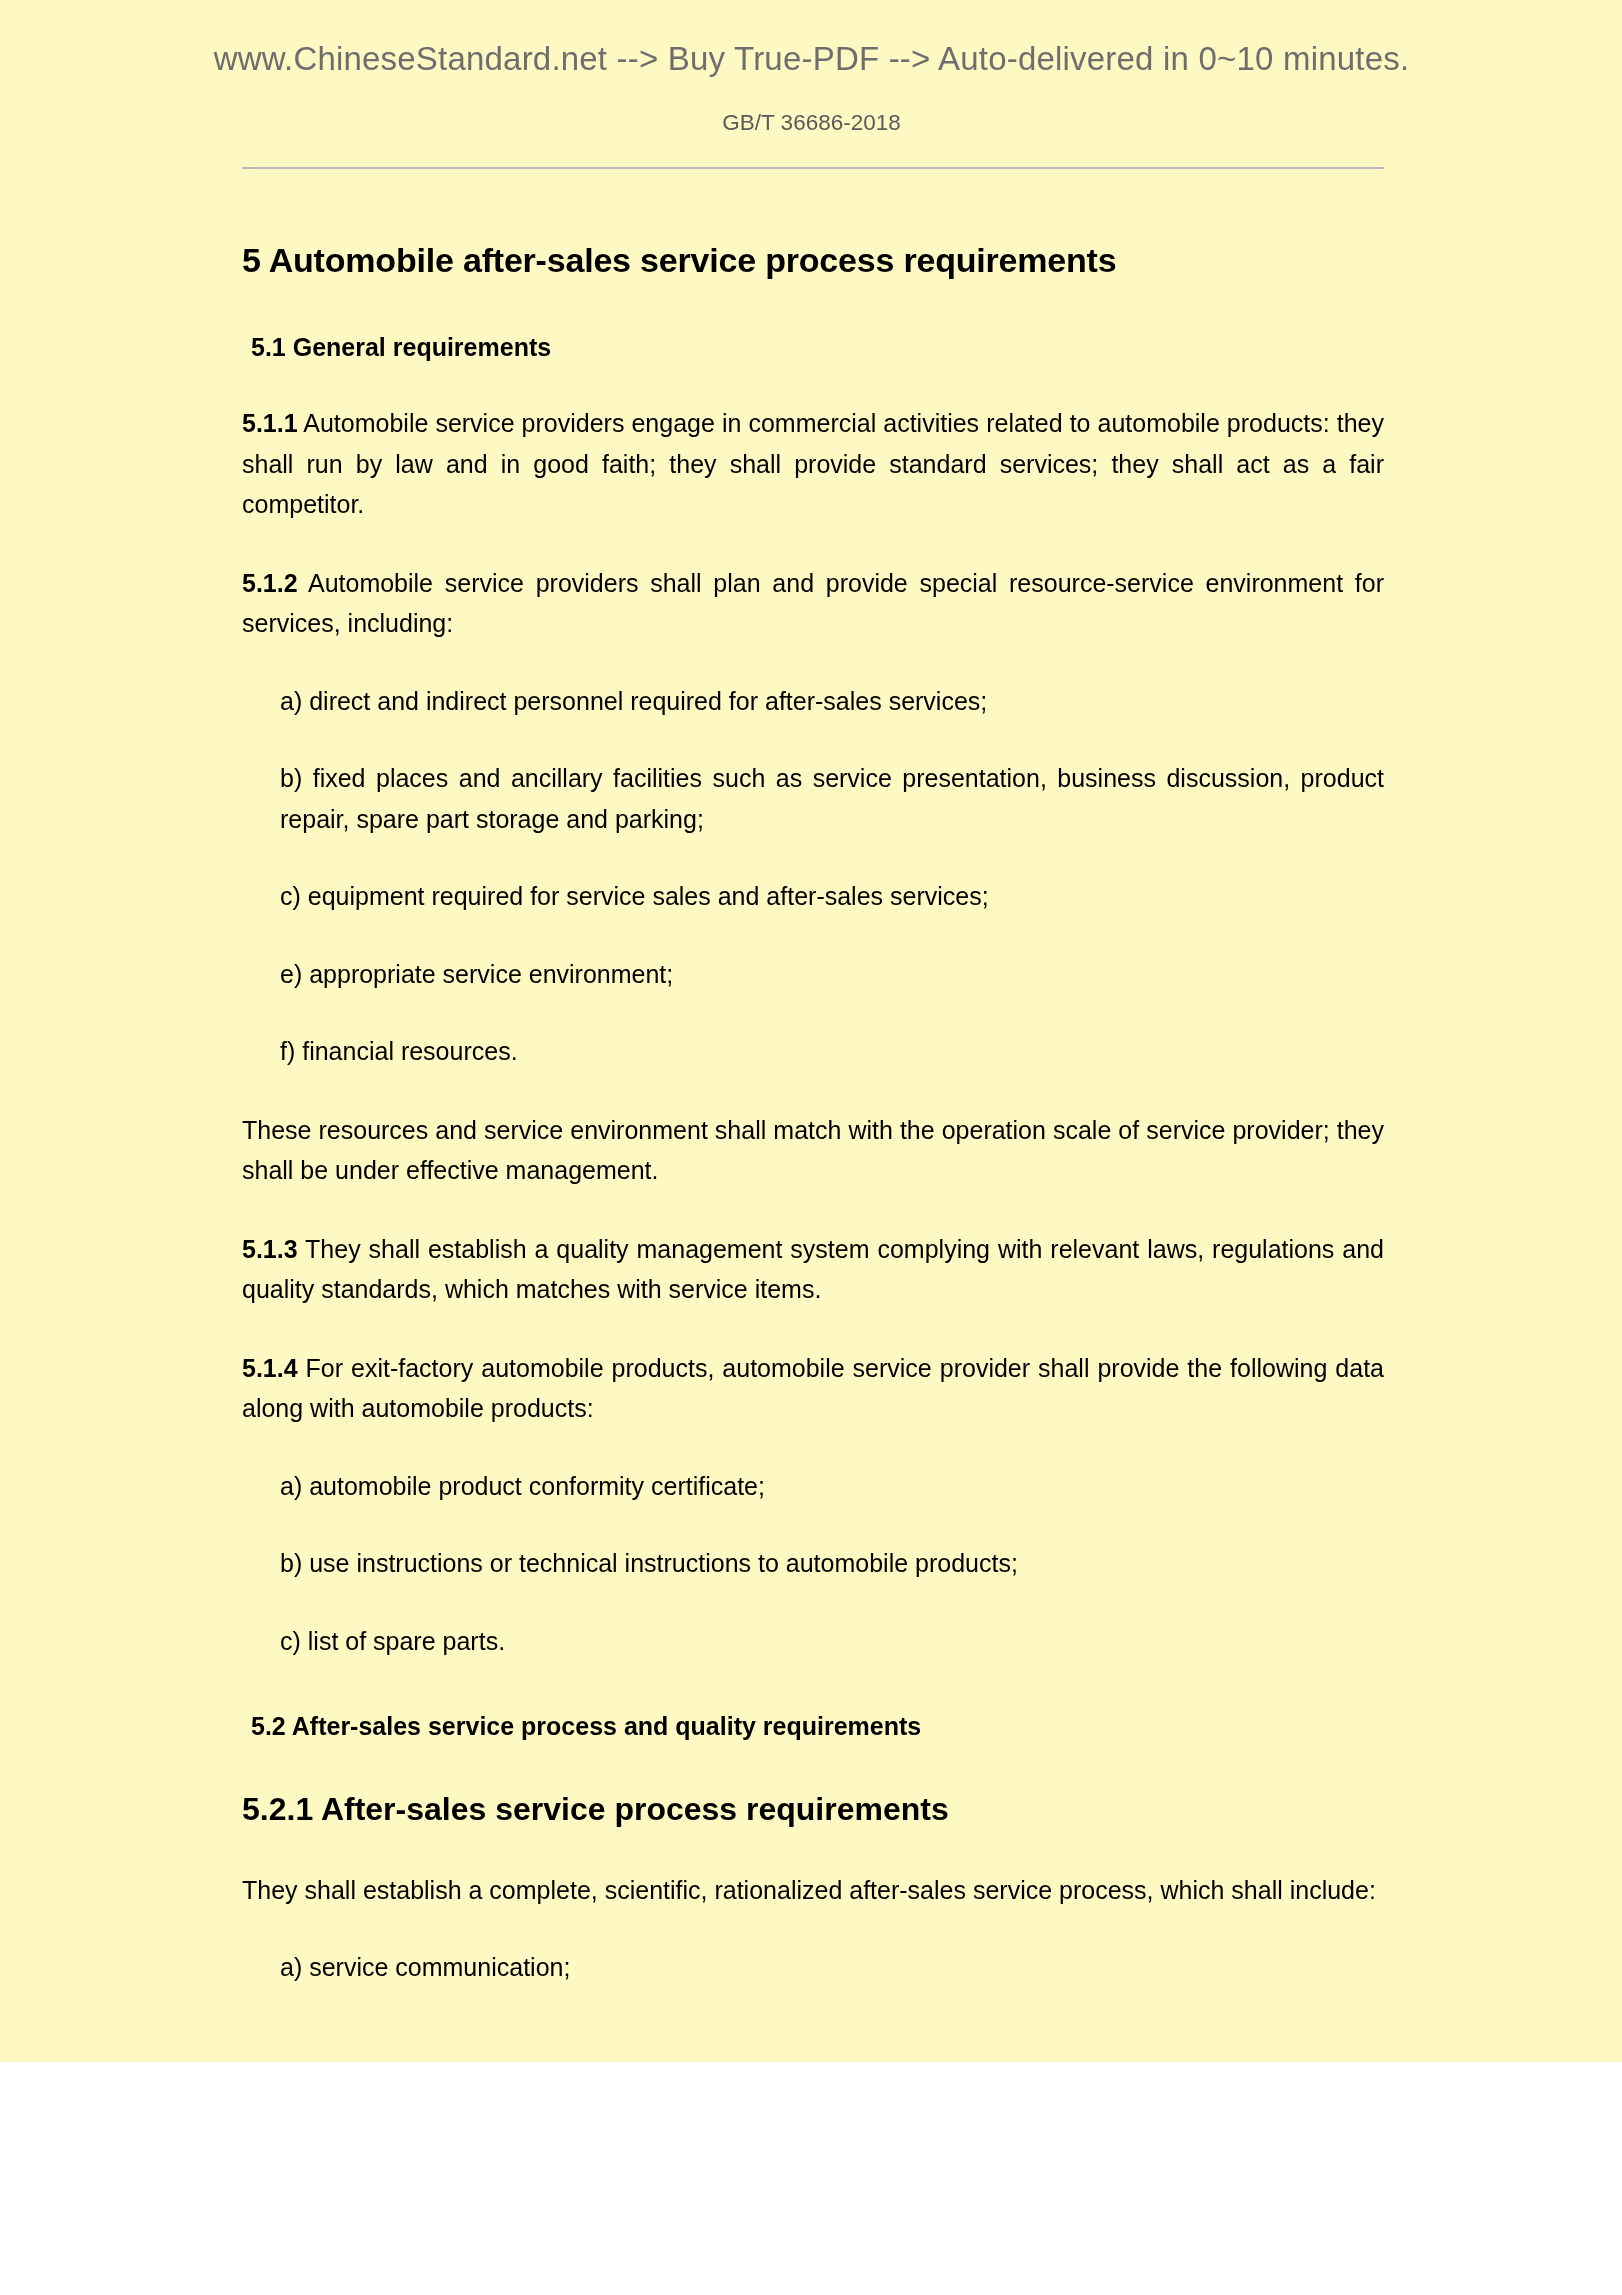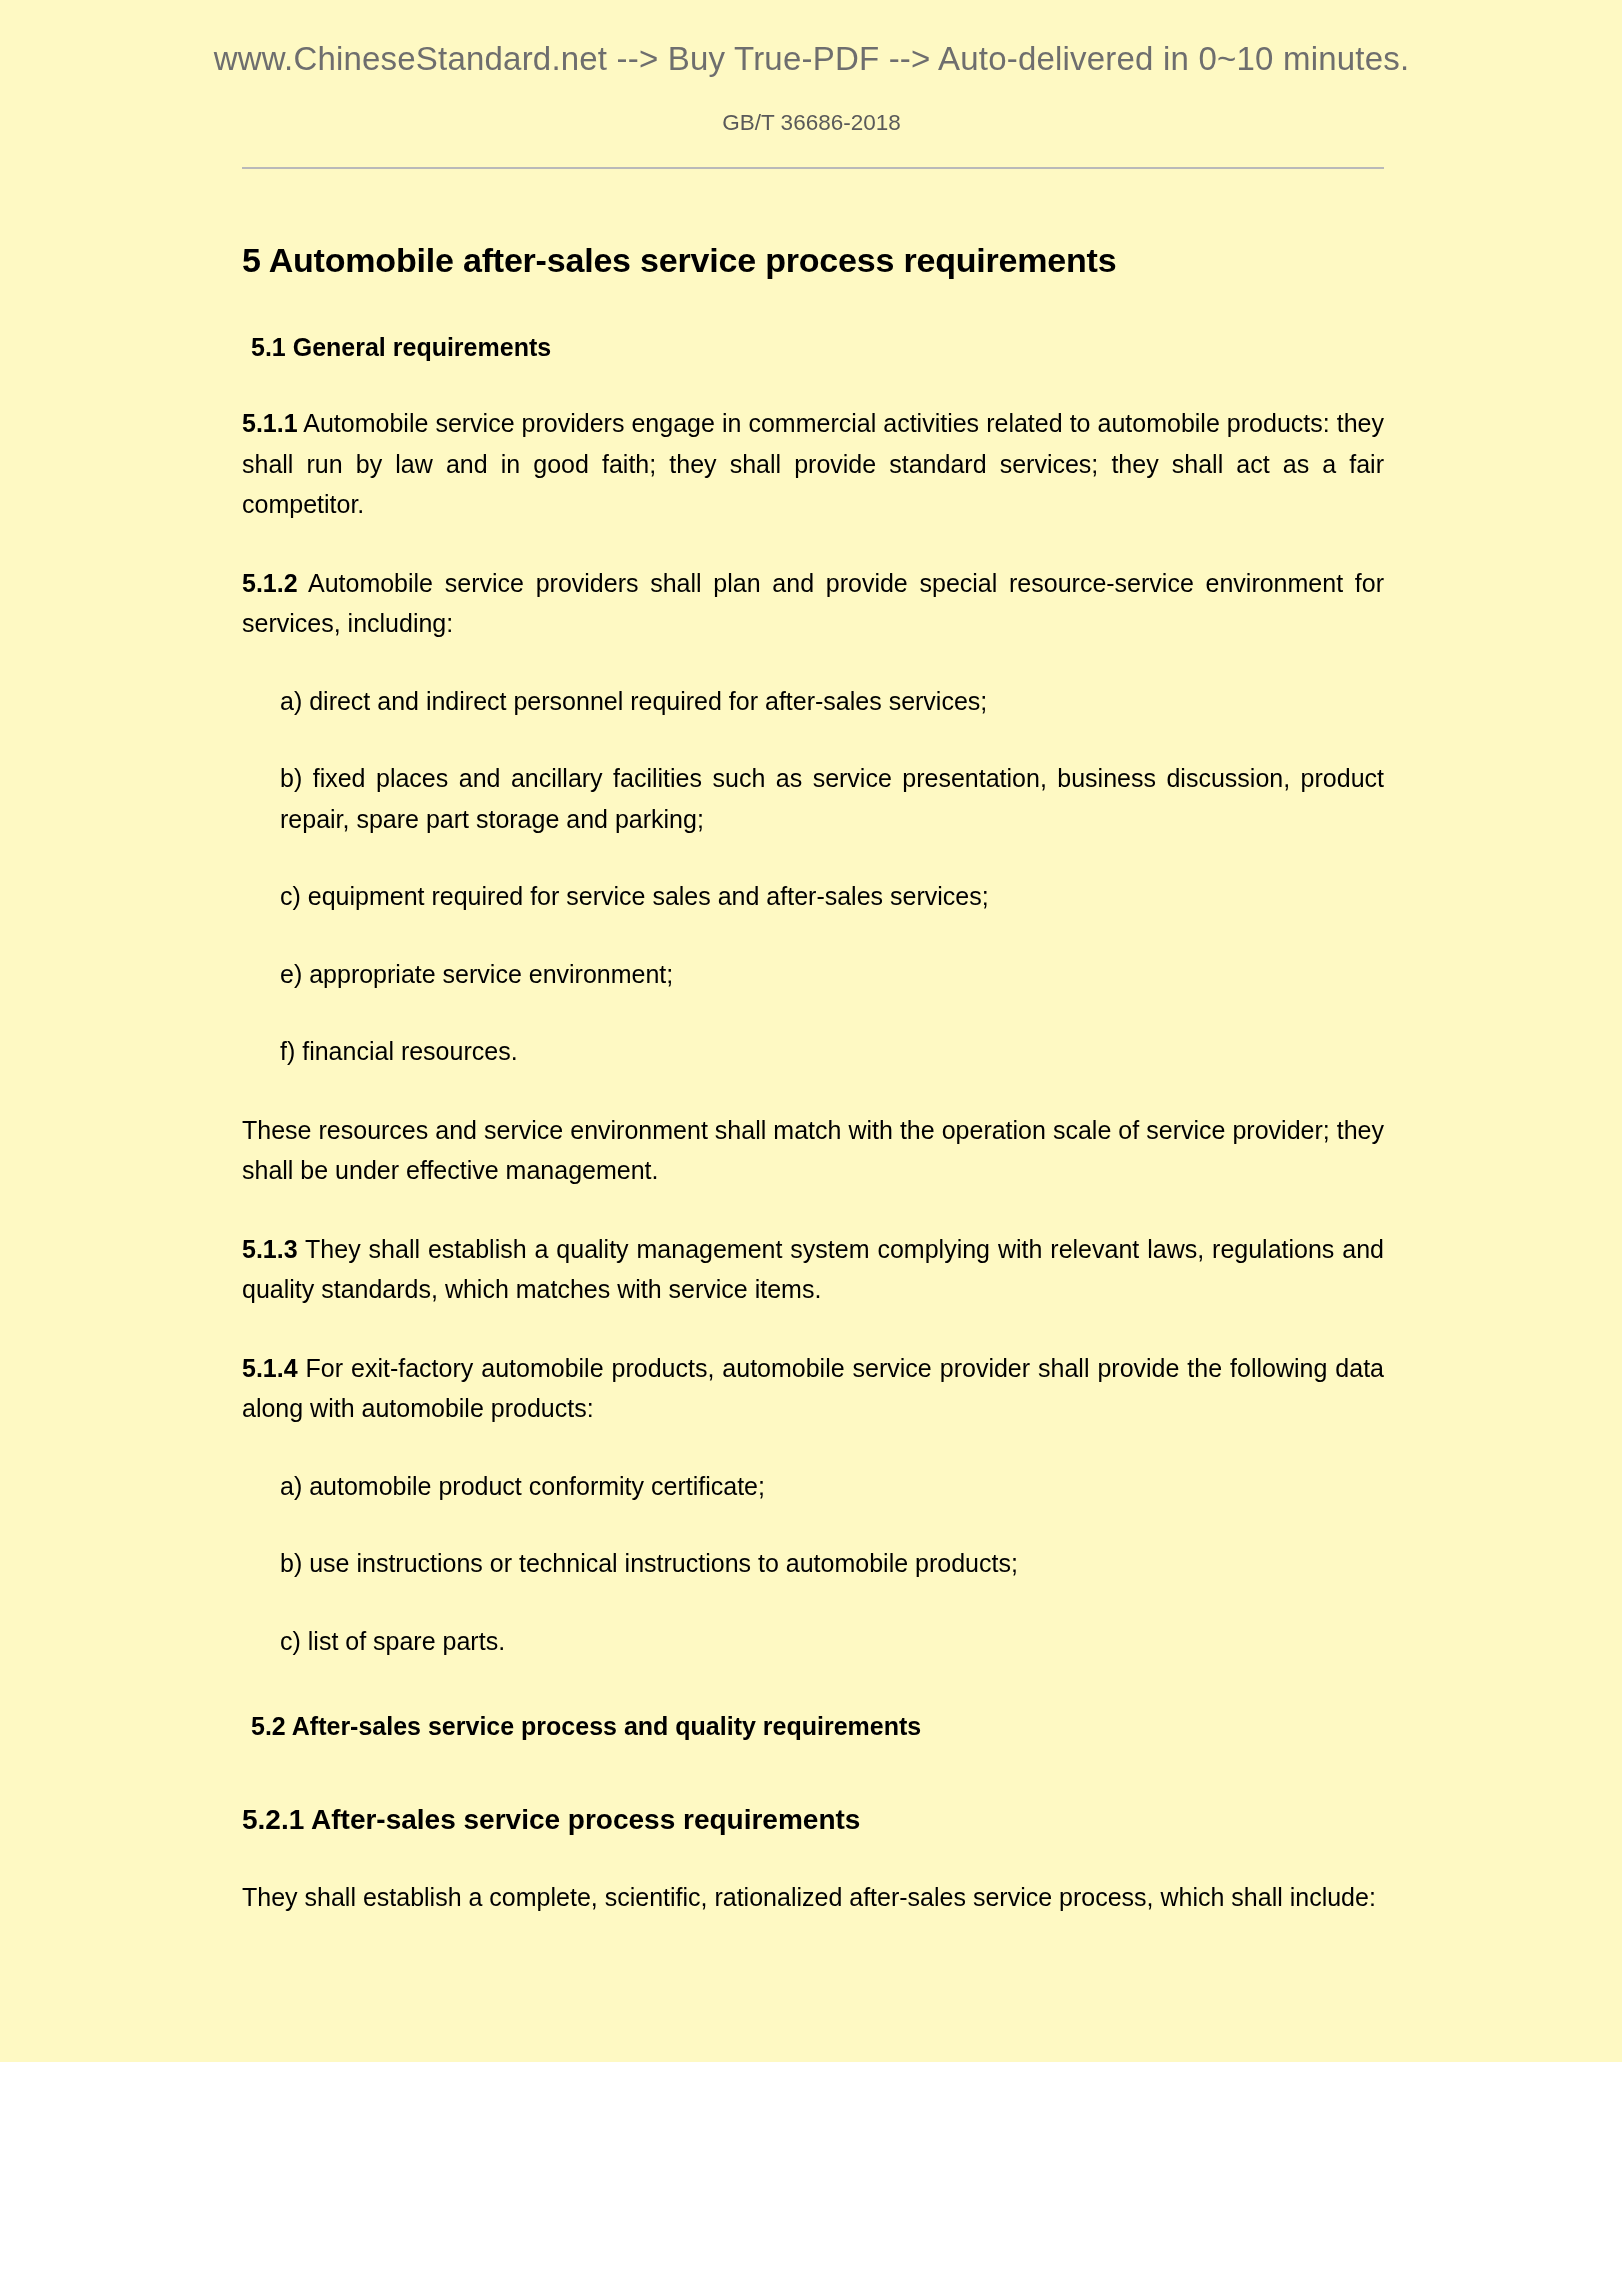--- a/index.html
+++ b/index.html
@@ -62,23 +62,23 @@
     line-height: 1.3;
     letter-spacing: -0.2px;
   }
   .h2 {
     font-size: 25px;
     font-weight: bold;
     margin: 48px 0 0 9px;
     line-height: 1.4;
   }
   .h3 {
-    font-size: 28px;
-    font-weight: bold;
-    margin: 56px 0 0 0;
+    font-size: 32px;
+    font-weight: bold;
+    margin: 43px 0 0 0;
     line-height: 1.4;
   }
   p.para {
     font-size: 25px;
     line-height: 1.62;
     margin: 38px 0 0 0;
     text-align: justify;
     text-justify: inter-word;
   }
   p.para .lead {
@@ -169,20 +169,21 @@
     <p class="item">a) automobile product conformity certificate;</p>
     <p class="item">b) use instructions or technical instructions to automobile products;</p>
     <p class="item">c) list of spare parts.</p>
 
     <div class="h2">5.2 After-sales service process and quality requirements</div>
 
     <div class="h3">5.2.1 After-sales service process requirements</div>
 
     <p class="para">They shall establish a complete, scientific, rationalized after-sales service process, which shall include:</p>
 
+    <p class="item">a) service communication;</p>
 
   </div>
 
   <div class="footer-rule"></div>
 
   <div class="footer">
     <div class="left">
       <span class="site">www.ChineseStandard.net</span>
       <span class="arrow">→</span>
       <span>Buy True-PDF</span>

